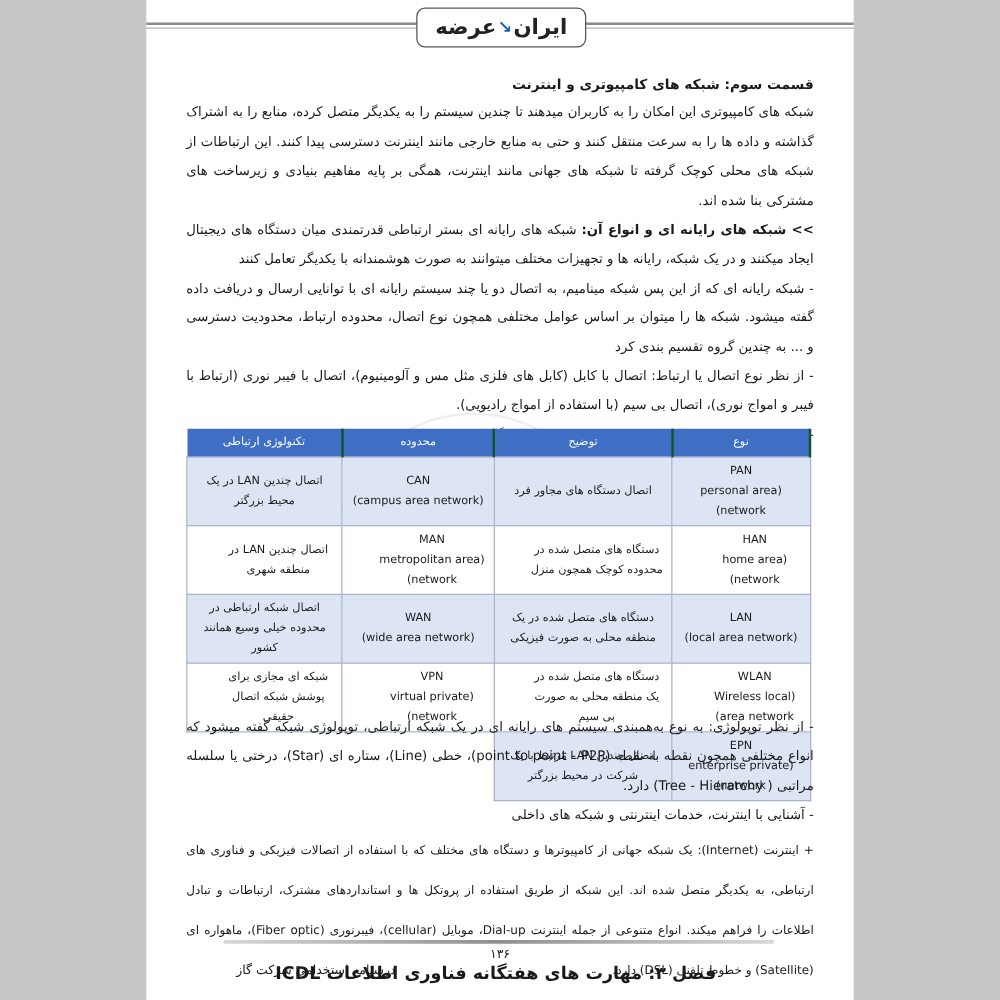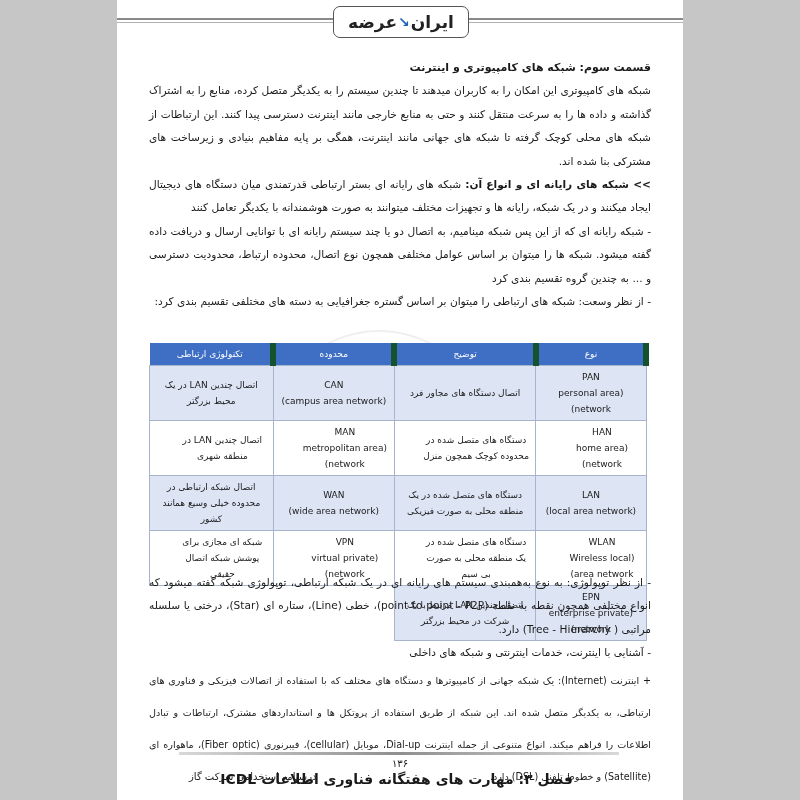--- a/index.html
+++ b/index.html
@@ -12,21 +12,21 @@
   .header-line::after { content:""; position:absolute; left:0; right:0; top:4px; height:1px; background:#b0b0b0; }
   .logo { position:absolute; left:216px; top:6px; width:134px; height:30px; border:1.5px solid #555; border-radius:7px;
           background:#fff; display:flex; align-items:center; justify-content:center; direction:rtl;
           font-weight:bold; font-size:17px; color:#222; }
   .logo .arrow { color:#1e5fb8; font-size:14px; margin:0 1px; }
   .content { position:absolute; left:32px; right:32px; top:44px; direction:rtl; text-align:justify; font-size:10.6px; line-height:23.4px;margin-top:12px; }
   .content p { margin:0; }
   .b { font-weight:bold; }
   .title { font-weight:bold; font-size:11px; }
   table.net { position:absolute; left:32px; top:343px; width:500px; border-collapse:collapse; direction:rtl; font-size:9px; }
-  table.net th { background:#3e6fc4; color:#fff; font-weight:normal; height:20px; font-size:9px; border-right:6px solid #14532d; }
+  table.net th { background:#3e6fc4; color:#fff; font-weight:normal; height:20px; font-size:9px; border-right:2px solid #14532d; }
   table.net td { border:1px solid #a7b4cc; text-align:center; padding:3px 6px; line-height:16px; height:34px; vertical-align:middle;margin-left:24px; }
   table.net tr.alt td { background:#dde5f5; }
   table.net tr.w td { background:#ffffff;padding-left:28px; }
   table.net td.empty { border:none; background:transparent !important; }
   .lower { position:absolute; left:32px; right:32px; top:571px; direction:rtl; text-align:justify; font-size:10.6px; line-height:23.4px; }
   .lower p { margin:0; }
   .lower .small { font-size:9.6px; line-height:32px; }
   .footer-line { position:absolute; left:62px; width:440px; top:752px; height:3px;
                  background:linear-gradient(to right, #d8d8d8, #8f8f8f 50%, #d8d8d8); }
   .page-num { position:absolute; left:0; right:0; top:758px; text-align:center; font-size:10px; }
@@ -47,20 +47,21 @@
     <span>عرضه</span>
   </div>
 
   <div class="watermark"></div>
 
   <div class="content">
     <p class="title">قسمت سوم: شبکه های کامپیوتری و اینترنت</p>
     <p>شبکه های کامپیوتری این امکان را به کاربران میدهند تا چندین سیستم را به یکدیگر متصل کرده، منابع را به اشتراک گذاشته و داده ها را به سرعت منتقل کنند و حتی به منابع خارجی مانند اینترنت دسترسی پیدا کنند. این ارتباطات از شبکه های محلی کوچک گرفته تا شبکه های جهانی مانند اینترنت، همگی بر پایه مفاهیم بنیادی و زیرساخت های مشترکی بنا شده اند.</p>
     <p><span class="b">&gt;&gt; شبکه های رایانه ای و انواع آن:</span><span> شبکه های رایانه ای بستر ارتباطی قدرتمندی میان دستگاه های دیجیتال ایجاد میکنند و در یک شبکه، رایانه ها و تجهیزات مختلف میتوانند به صورت هوشمندانه با یکدیگر تعامل کنند</span></p>
     <p>- شبکه رایانه ای که از این پس شبکه مینامیم، به اتصال دو یا چند سیستم رایانه ای با توانایی ارسال و دریافت داده گفته میشود. شبکه ها را میتوان بر اساس عوامل مختلفی همچون نوع اتصال، محدوده ارتباط، محدودیت دسترسی و ... به چندین گروه تقسیم بندی کرد</p>
+    <p>- از نظر نوع اتصال یا ارتباط: اتصال با کابل (کابل های فلزی مثل مس و آلومینیوم)، اتصال با فیبر نوری (ارتباط با فیبر و امواج نوری)، اتصال بی سیم (با استفاده از امواج رادیویی).</p>
     <p>- از نظر وسعت: شبکه های ارتباطی را میتوان بر اساس گستره جغرافیایی به دسته های مختلفی تقسیم بندی کرد:</p>
   </div>
 
   <table class="net">
     <thead>
       <tr>
         <th>نوع</th>
         <th>توضیح</th>
         <th>محدوده</th>
         <th>تکنولوژی ارتباطی</th>

